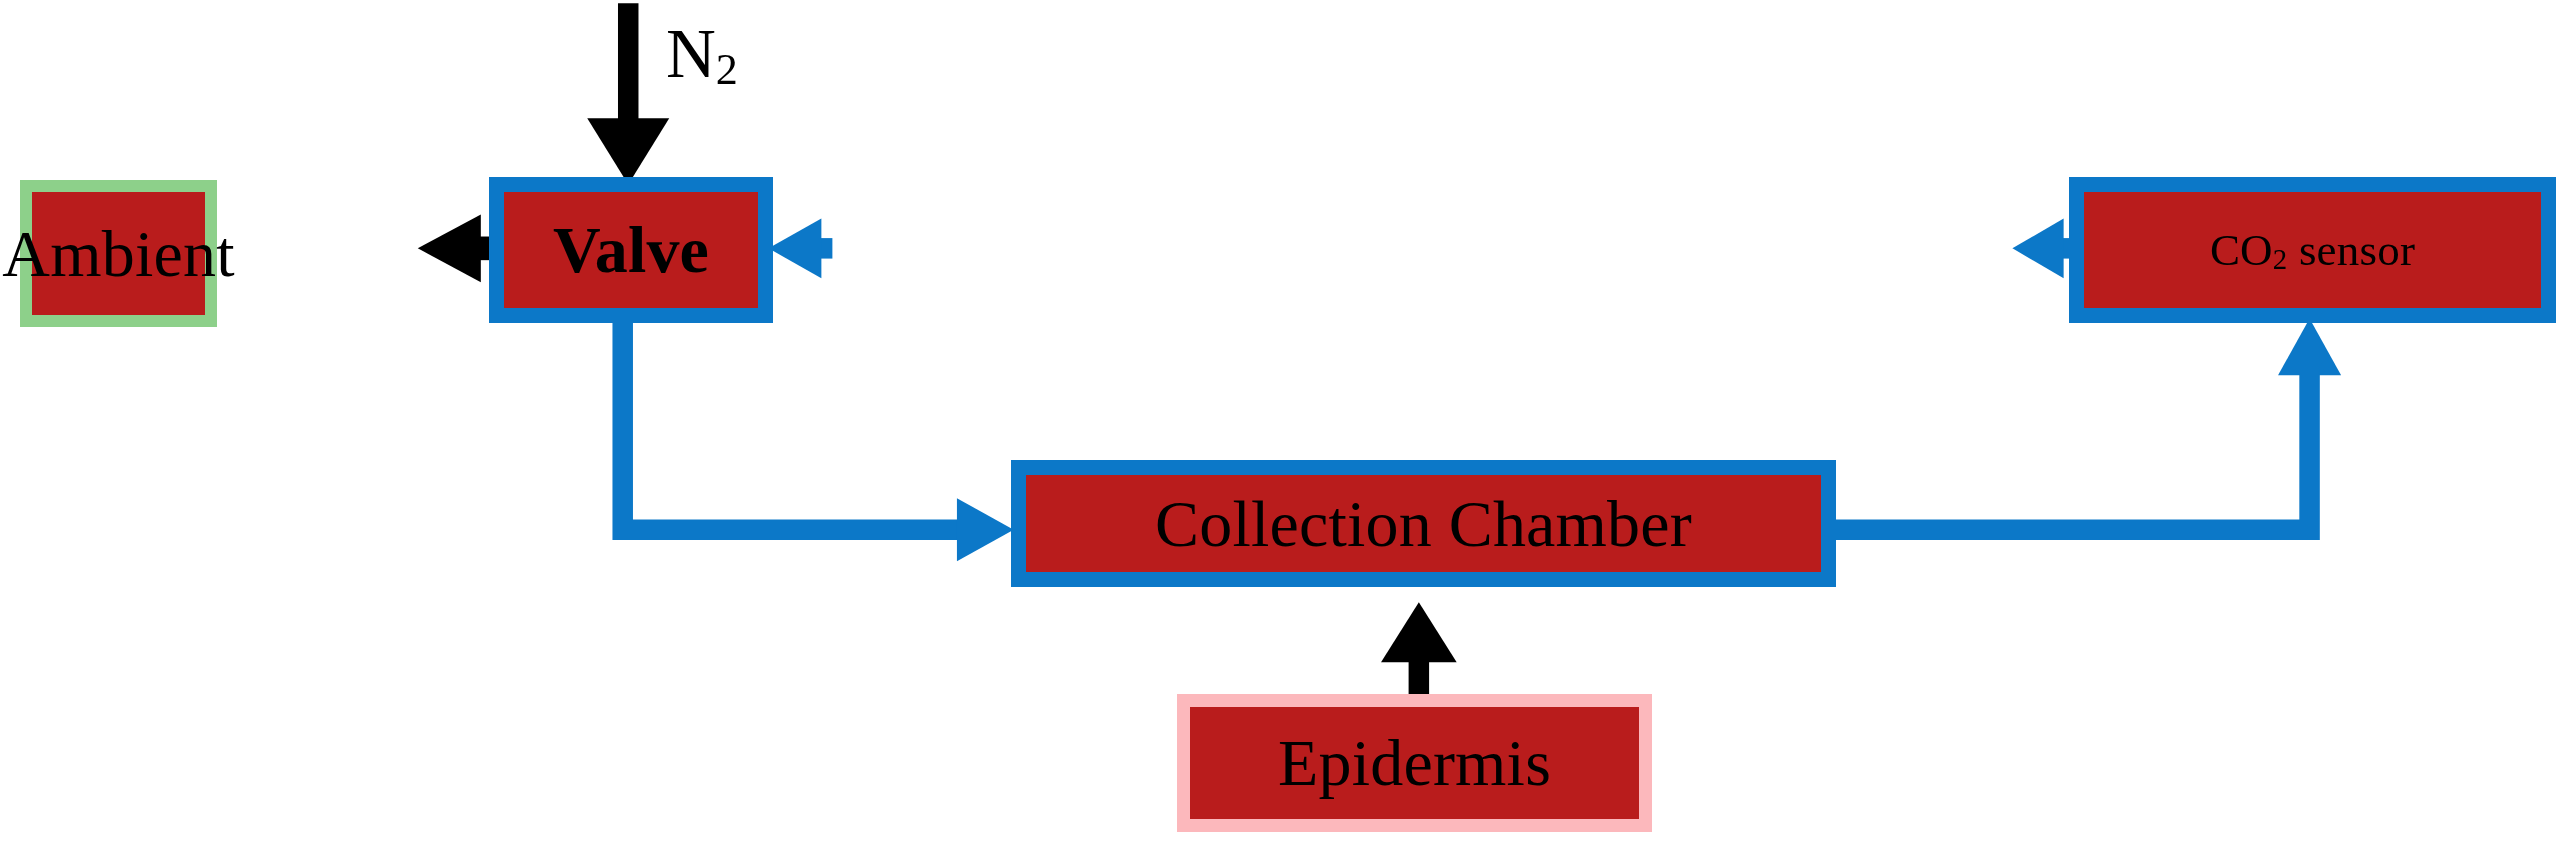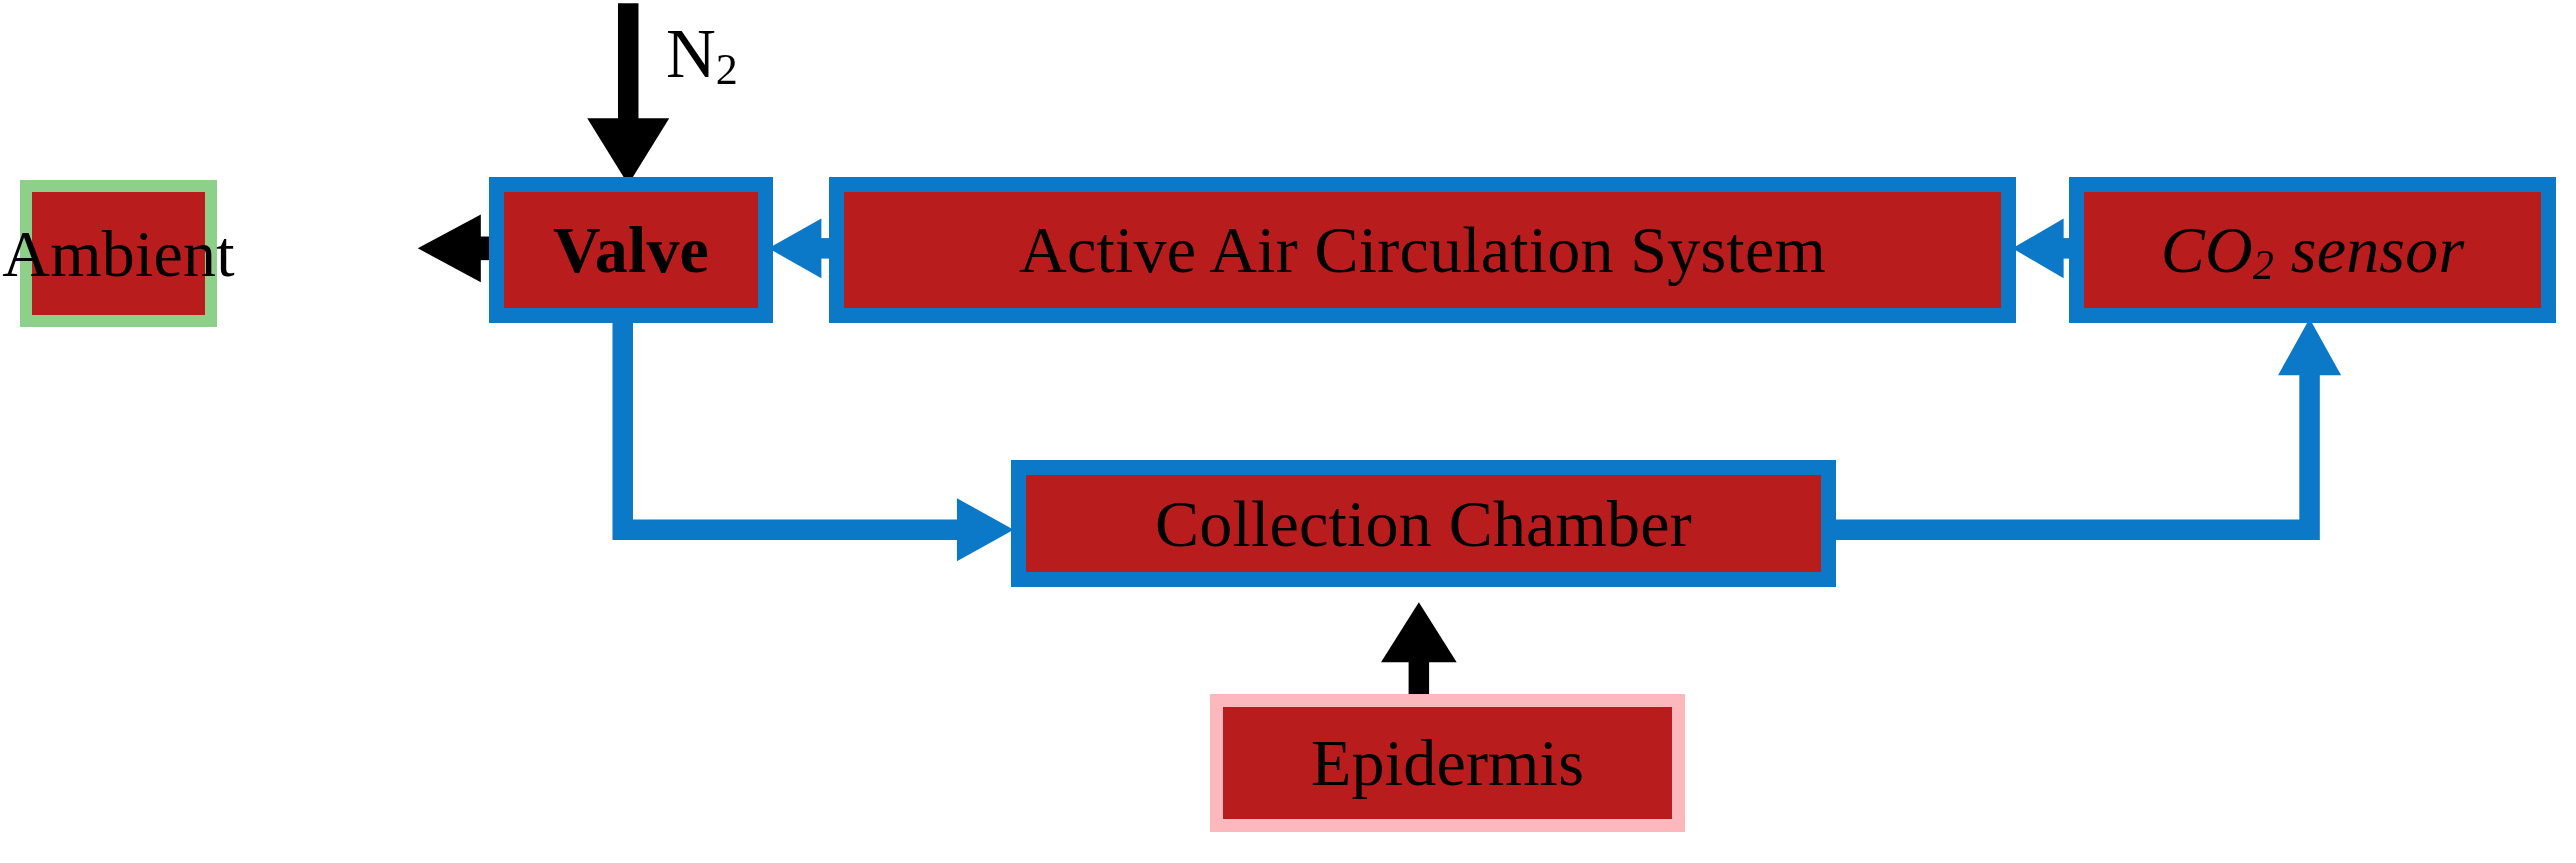--- a/index.html
+++ b/index.html
@@ -104,32 +104,29 @@
   </svg>
 
   <div class="node-box" id="node-ambient" style="left:20px; top:180px; width:197px; height:147px; border:12.6px solid #8DD08A;">
     <span class="node-label" style="font-size:66px;">Ambient</span>
   </div>
 
   <div class="node-box" id="node-valve" style="left:489px; top:177px; width:284px; height:146px; border:15px solid #0C78C8;">
     <span class="node-label" style="font-size:66px;font-weight:bold;">Valve</span>
   </div>
 
-  <div class="node-box" id="node-active-air-circulation-system" style="left:829px; top:177px; width:1187px; height:146px; border:15px solid #0C78C8;">
-    <span class="node-label" style="font-size:66px;">Active Air Circulation System</span>
-  </div>
 
   <div class="node-box" id="node-co2-sensor" style="left:2069px; top:177px; width:487px; height:146px; border:15px solid #0C78C8;">
-    <span class="node-label" style="font-size:66px;font-style:italic;"><span>CO</span><sub>2</sub><span> sensor</span></span>
+    <span class="node-label" style="font-size:45px;"><span>CO</span><sub>2</sub><span> sensor</span></span>
   </div>
 
   <div class="node-box" id="node-collection-chamber" style="left:1011px; top:460px; width:825px; height:127px; border:15px solid #0C78C8;">
     <span class="node-label" style="font-size:66px;">Collection Chamber</span>
   </div>
 
-  <div class="node-box" id="node-epidermis" style="left:1177px; top:694px; width:475px; height:138px; border:13.4px solid #FCB8BC;margin-left:33px;">
+  <div class="node-box" id="node-epidermis" style="left:1177px; top:694px; width:475px; height:138px; border:13.4px solid #FCB8BC;">
     <span class="node-label" style="font-size:66px;">Epidermis</span>
   </div>
 
   <div class="edge-label" style="left:666px; top:20px; font-size:69px;"><span>N</span><sub>2</sub></div>
 
 </div>
 
 
 </body></html>

